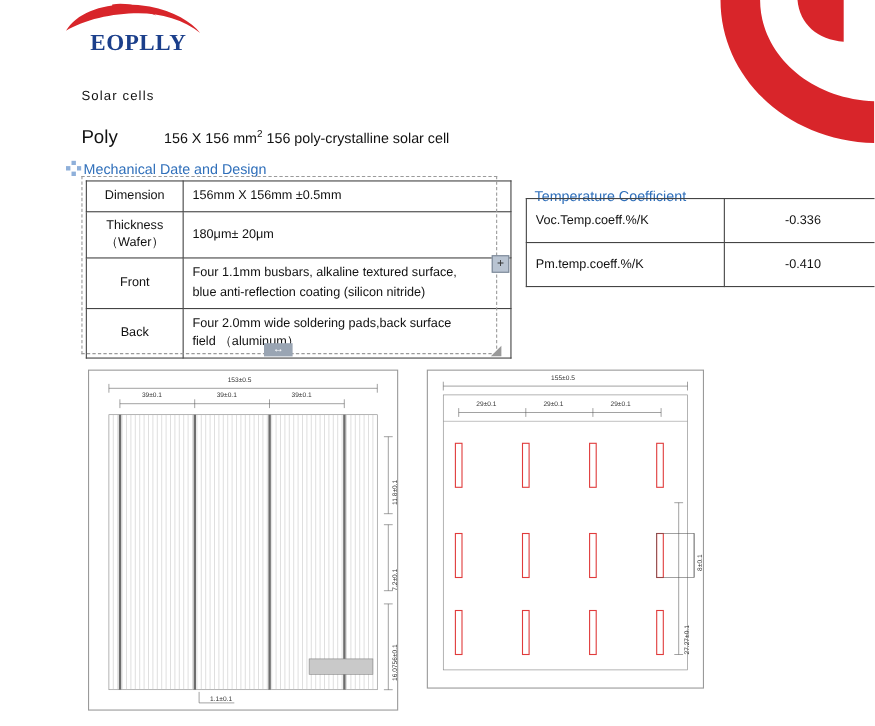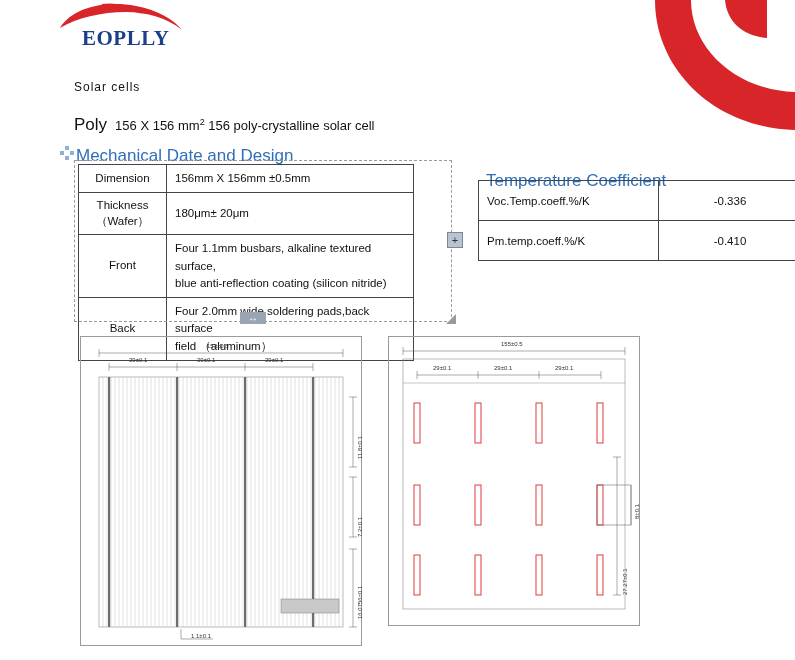--- a/index.html
+++ b/index.html
@@ -46,48 +46,48 @@
     letter-spacing: 1px;
   }
   .title-poly {
     position: absolute;
     left: 74px; top: 115px;
     font-size: 17px;
     color: #111;
   }
   .title-poly .desc {
     font-size: 13px;
-    margin-left: 8px;
+    margin-left: 42px;
     color: #111;
   }
   sup { font-size: 9px; vertical-align: super; }
 
   .sec-head {
     position: absolute;
-    font-size: 17px;
+    font-size: 13px;
     color: #2f6fba;
   }
   #mech-head { left: 76px; top: 146px; }
   #temp-head { left: 486px; top: 146px; margin-top: 25px; }
 
   .head-marker {
     position: absolute;
     left: 60px; top: 146px;
     width: 14px; height: 14px;
     color: #7f9fd0;
     font-size: 12px;
     line-height: 14px;
   }
 
   
   table { border-collapse: collapse; }
   .spec-table {
     position: absolute;
     left: 78px; top: 164px;
-    width: 336px;
+    width: 387px;
     font-size: 11.5px;
     color: #111;
     border-radius: 17px;
   }
   .spec-table td {
     border: 1px solid #444;
     padding: 5px 8px;
     vertical-align: middle;
   }
   .spec-table td.lbl {

